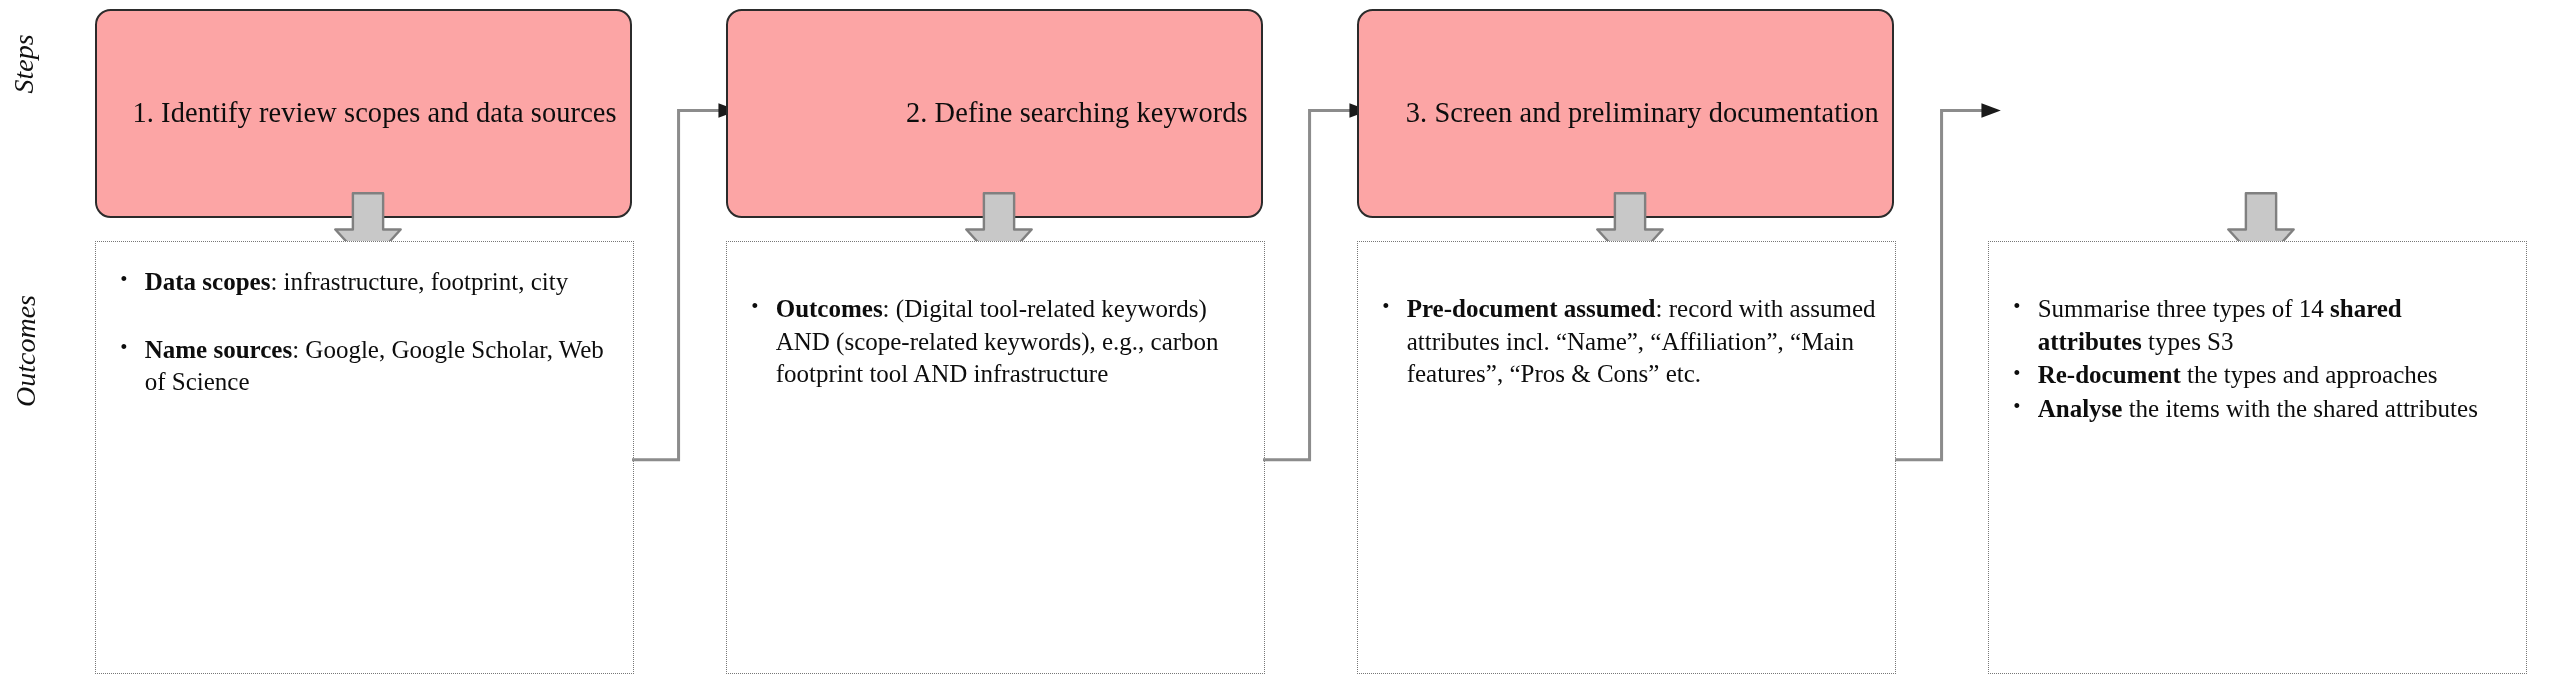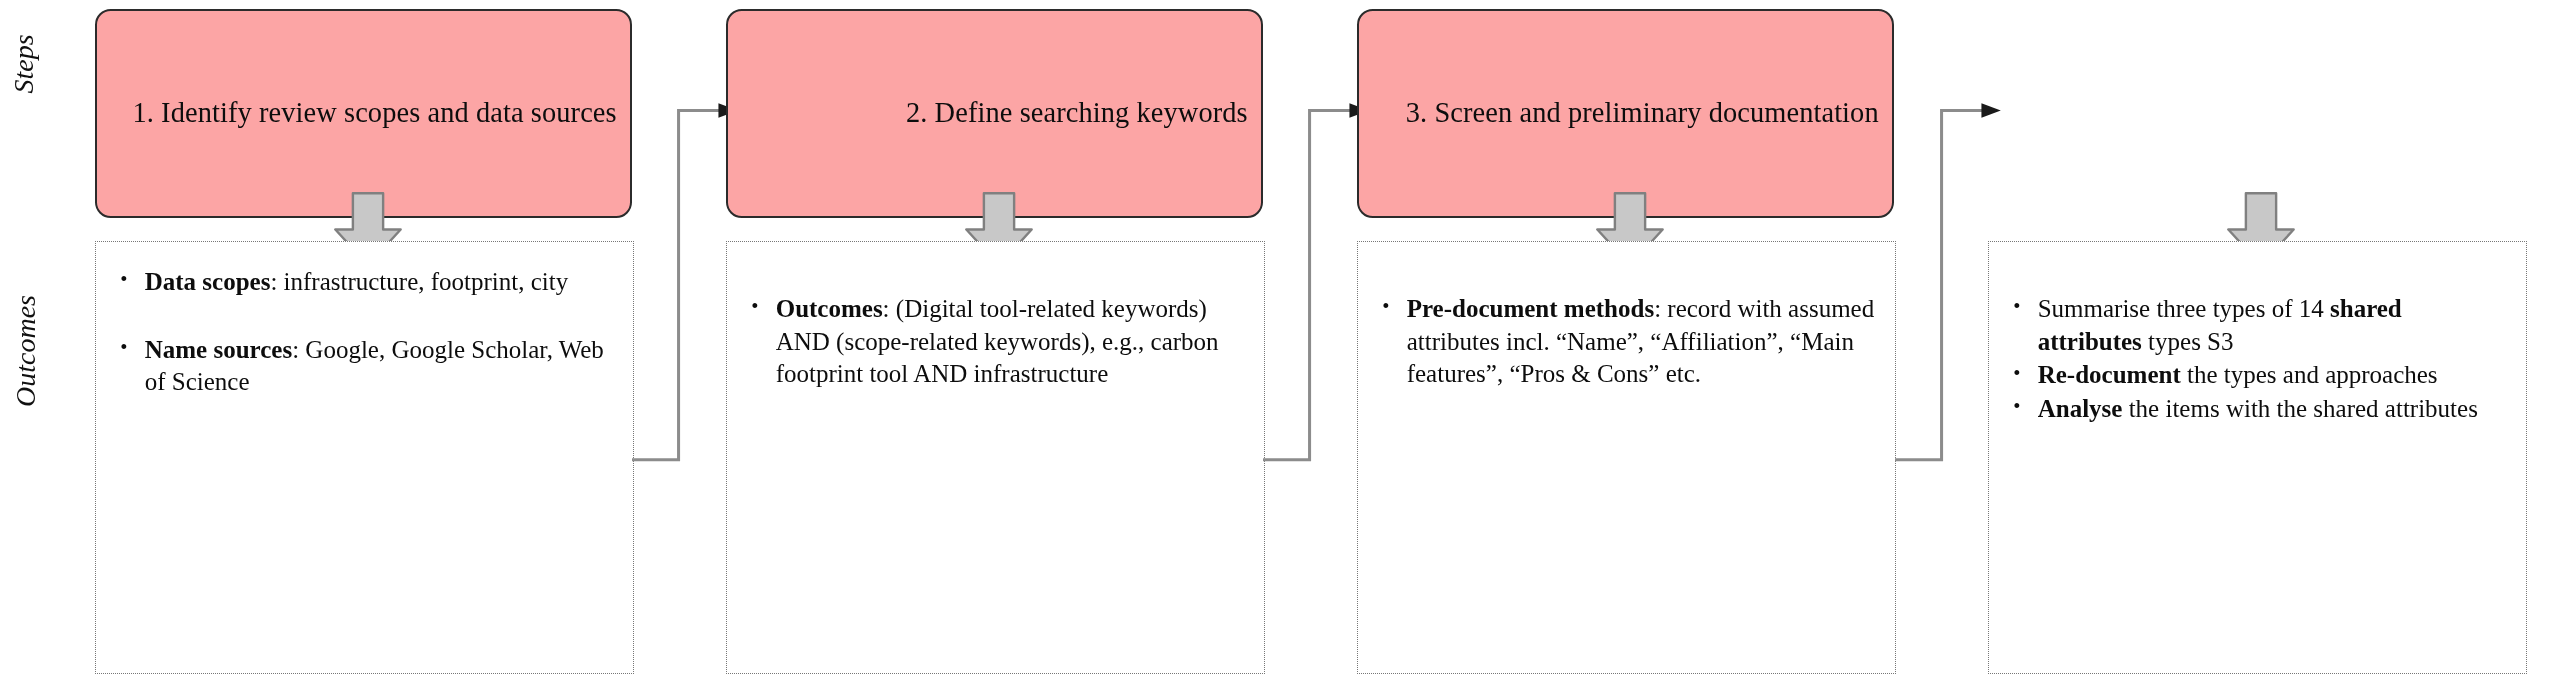--- a/index.html
+++ b/index.html
@@ -177,21 +177,21 @@
   <div class="down-arrow" style="left:1596px; top:192px;">
     <svg viewBox="0 0 112 124" width="68" height="75" aria-hidden="true">
       <polygon points="31,2 81,2 81,62 110,62 56,121 2,62 31,62" fill="#c8c8c8" stroke="#808080" stroke-width="4" stroke-linejoin="round"></polygon>
     </svg>
   </div>
 
   <div class="outcome-box" style="left:1357px; top:241px; width:539px; height:433px;">
     <ul class="outcome-list">
       <li class="outcome-item" style="margin-top:27px;">
         <span class="bullet">•</span>
-        <b>Pre-document methods</b><span>: record with assumed attributes incl. “Name”, “Affiliation”, “Main features”, “Pros &amp; Cons” etc.</span>
+        <b>Pre-document assumed</b><span>: record with assumed attributes incl. “Name”, “Affiliation”, “Main features”, “Pros &amp; Cons” etc.</span>
       </li>
     </ul>
   </div>
 
   <div class="connector" style="left:1892px; top:103px;">
     <svg width="136" height="369" viewBox="0 0 225 610">
       <path d="M5,590 L82,590 L82,12 L150,12" fill="none" stroke="#8c8c8c" stroke-width="5"></path>
       <polygon points="148,0 180,12 148,24" fill="#1a1a1a"></polygon>
     </svg>
   </div>

